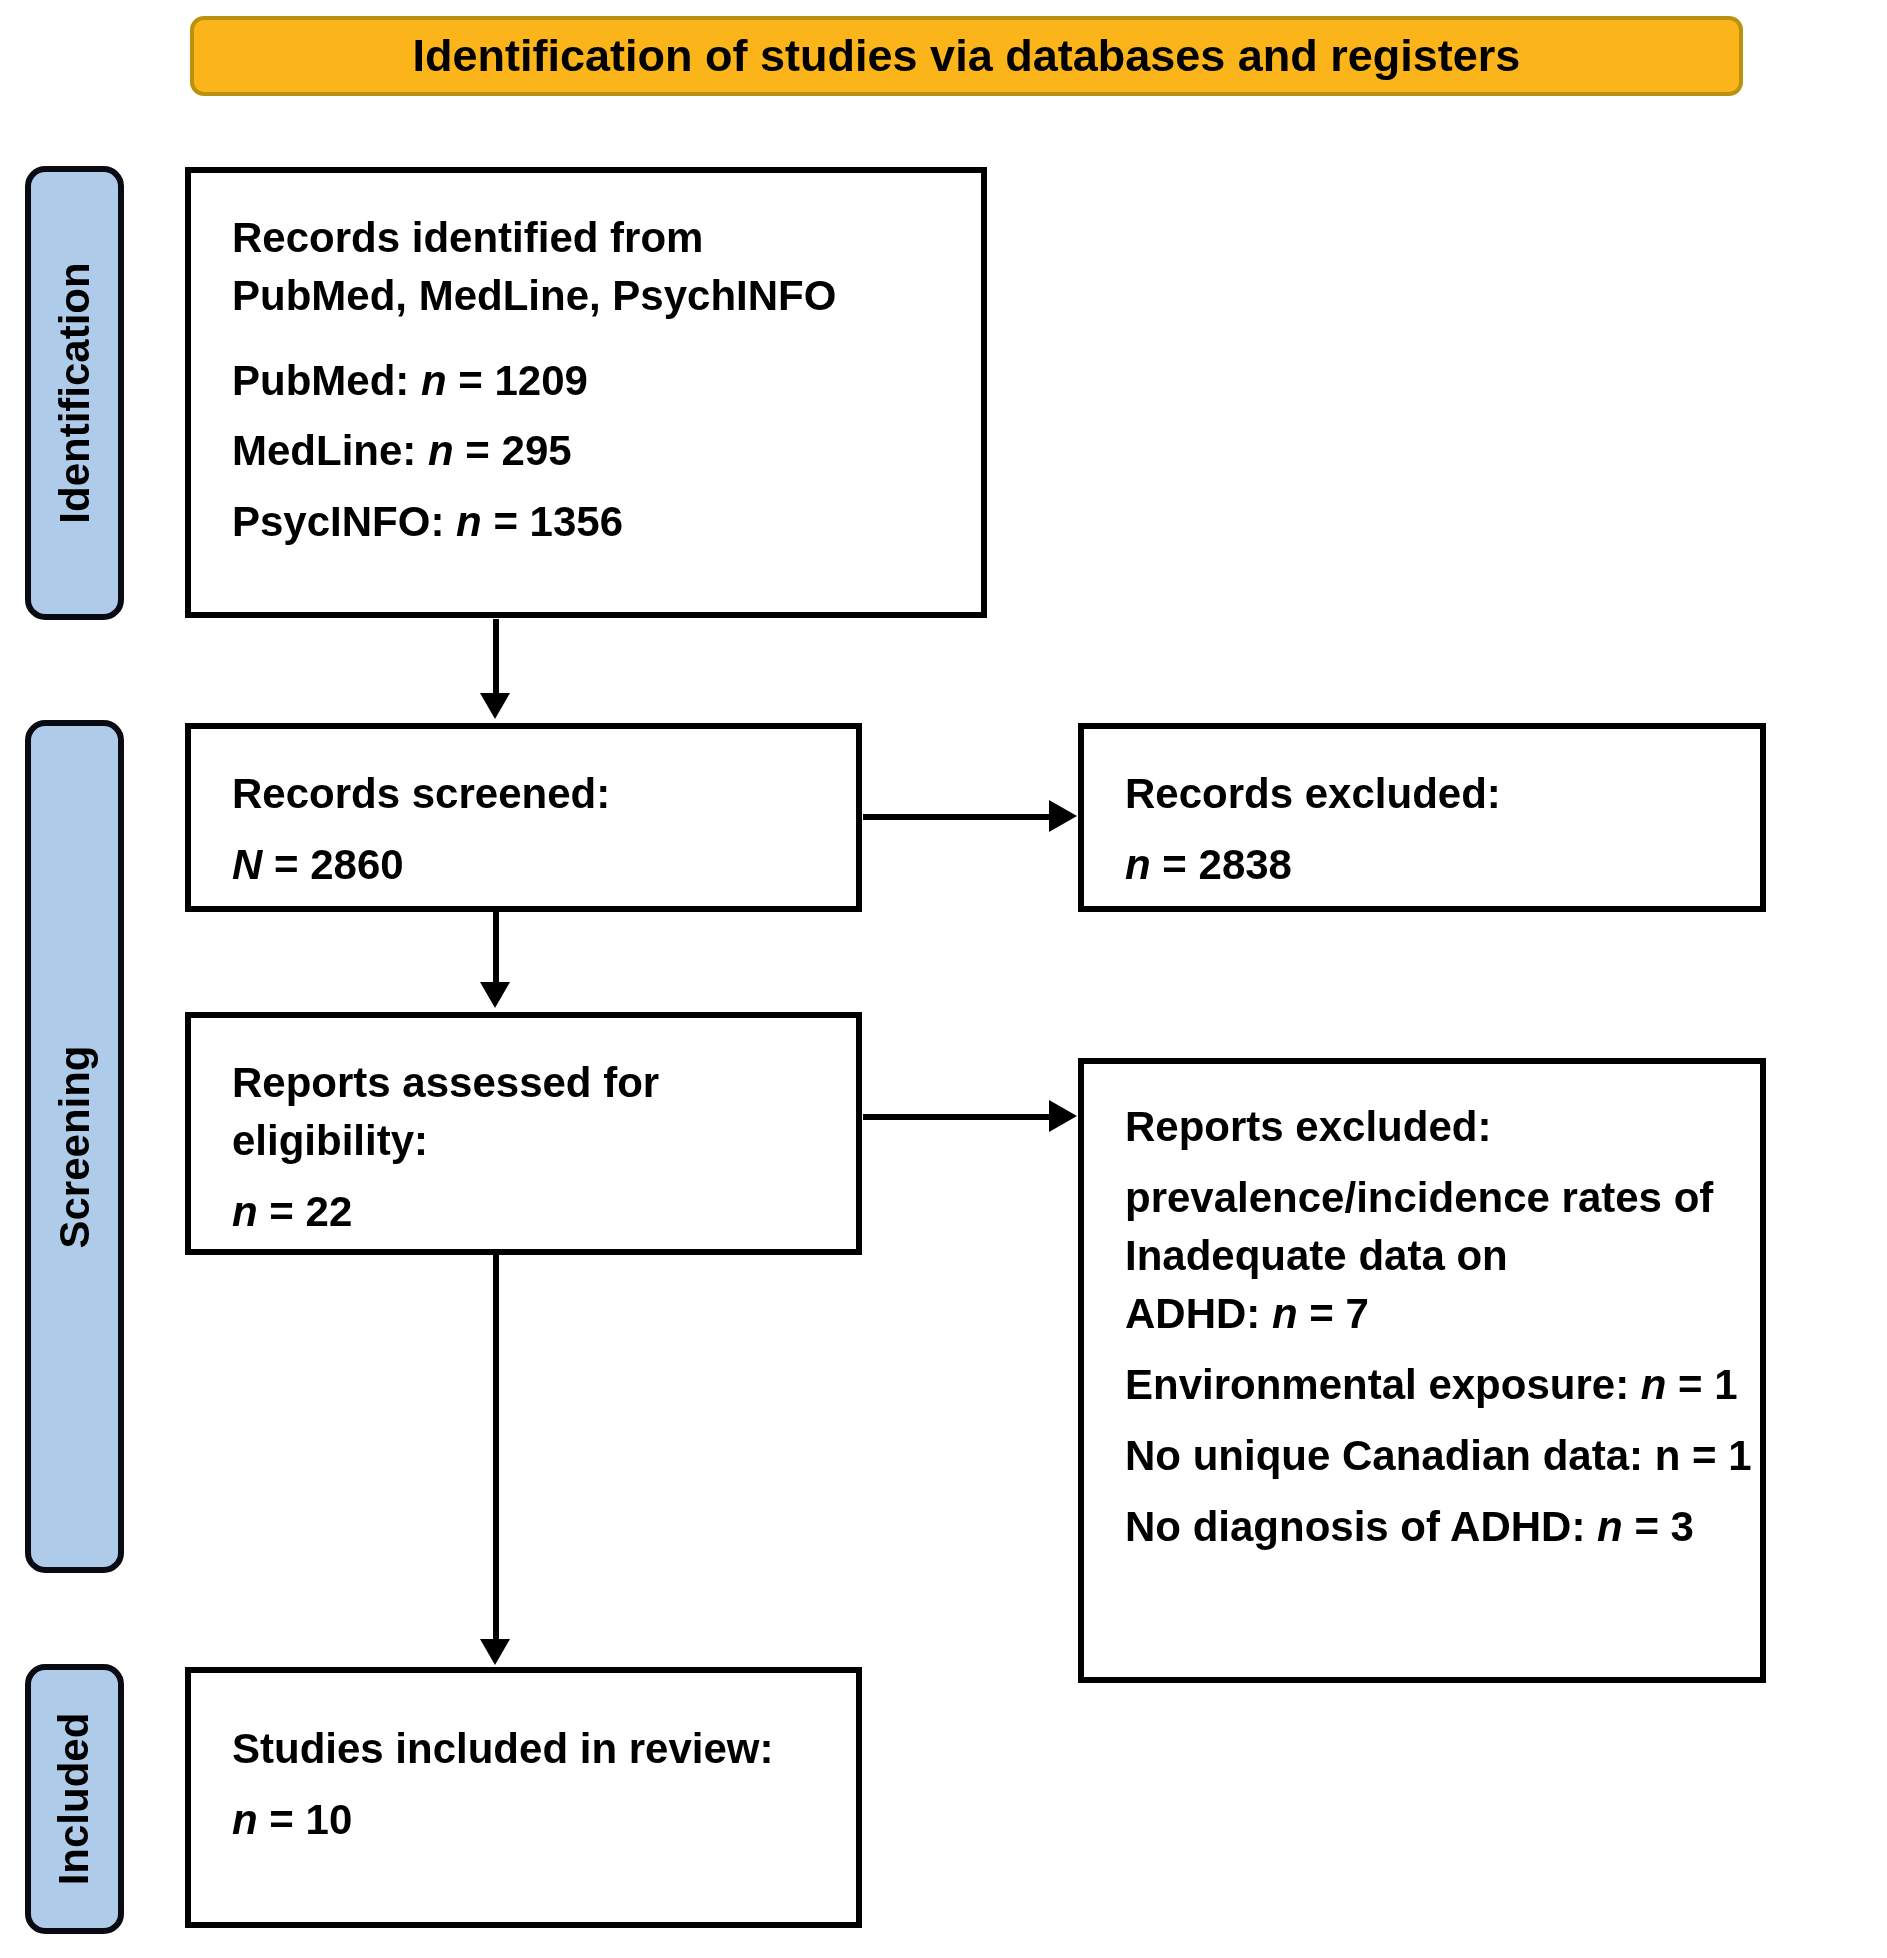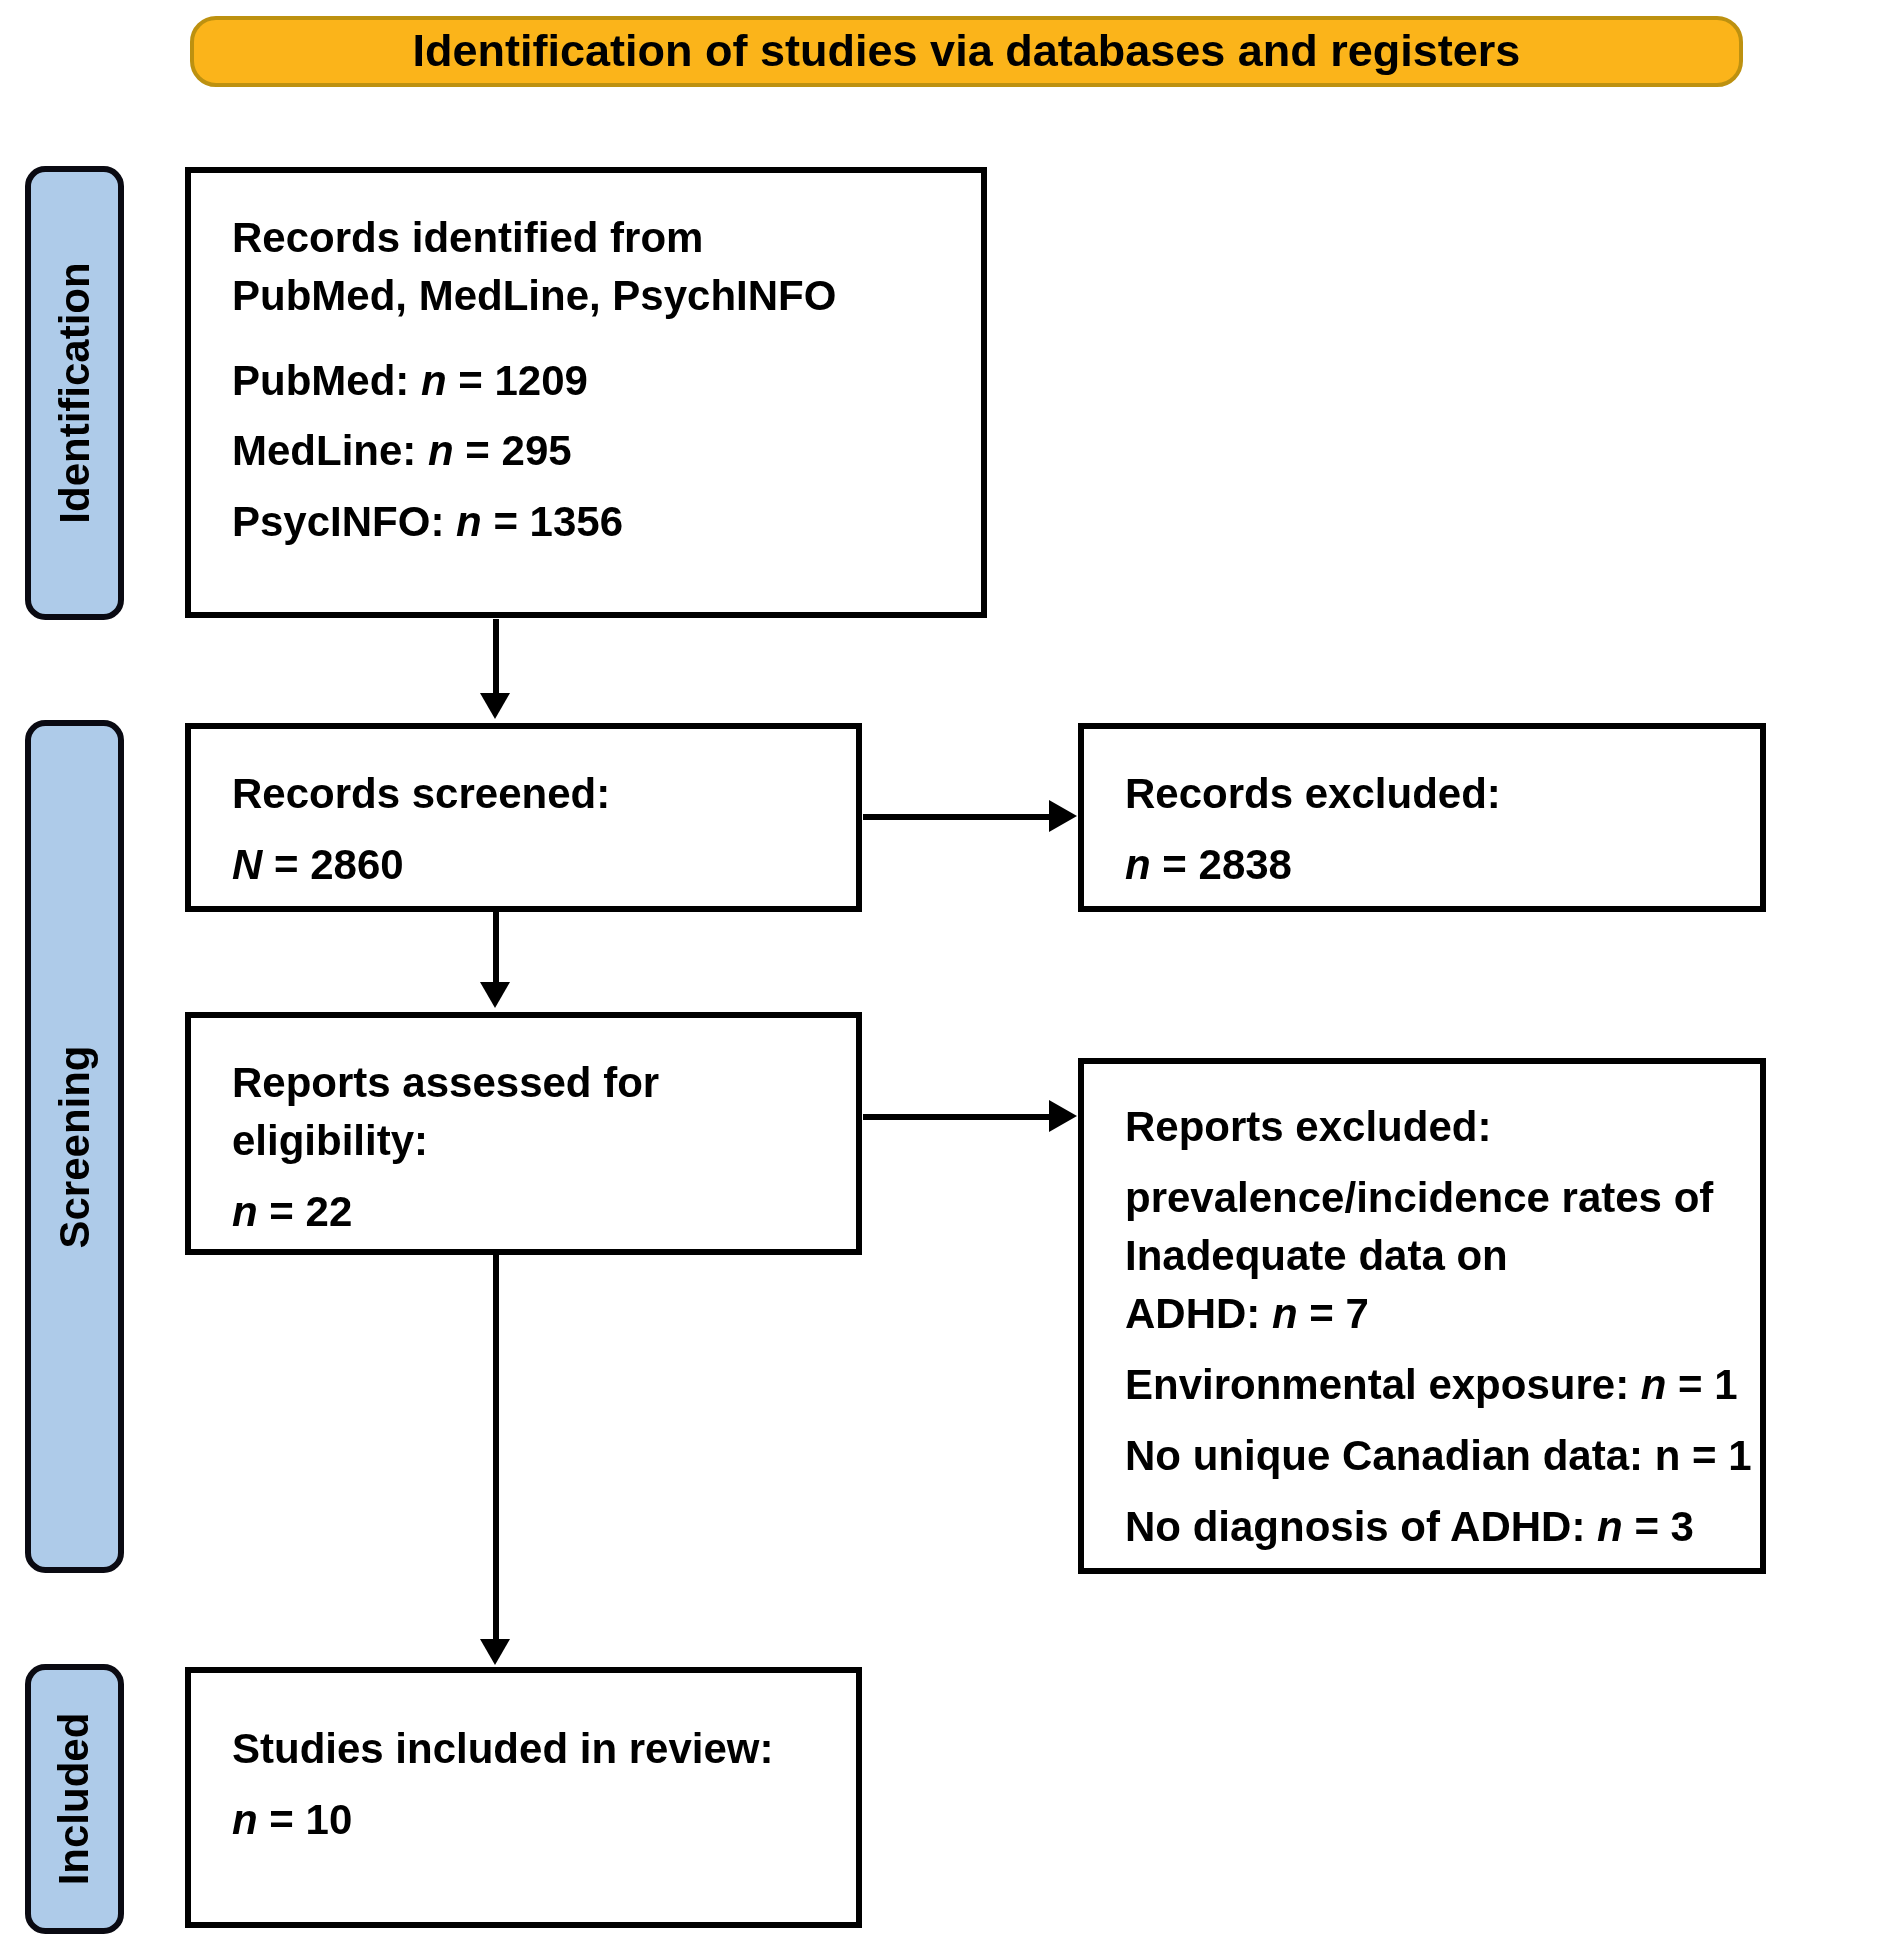--- a/index.html
+++ b/index.html
@@ -8,23 +8,23 @@
     --box-fill:#FFFFFF;    --box-border:#000000;
     --arrow:#000000;       --text:#000000;
   }
   html,body{margin:0;padding:0;background:#FFFFFF;}
   .canvas{
     position:relative;width:1888px;height:1959px;background:#FFFFFF;overflow:hidden;
     font-family:"Liberation Sans", sans-serif;color:var(--text);
   }
   
   .banner{
-    position:absolute;left:190px;top:15.6px;width:1553px;height:71px;
+    position:absolute;left:190px;top:15.6px;width:1553px;height:80px;
     box-sizing:border-box;background:var(--banner-fill);
-    border:4.7px solid var(--banner-border);border-radius:26px;
+    border:4.7px solid var(--banner-border);border-radius:14px;
     display:flex;align-items:center;justify-content:center;
     font-size:45px;font-weight:bold;
   }
   
   .stage{
     position:absolute;box-sizing:border-box;background:var(--stage-fill);
     border:6.3px solid var(--stage-border);border-radius:20.3px;
     display:flex;align-items:center;justify-content:center;
   }
   #stage-identification{left:25px;top:166px;width:99px;height:454px;}
@@ -34,21 +34,21 @@
   
   .box{
     position:absolute;box-sizing:border-box;background:var(--box-fill);
     border:6.3px solid var(--box-border);
     padding:36px 22px 0 41px;font-size:42px;line-height:1.0;font-weight:bold;
   }
   #box-records-identified{left:185px;top:167px;width:802px;height:451px;}
   #box-records-screened{left:185px;top:723px;width:677px;height:189px;}
   #box-records-excluded{left:1078px;top:723px;width:688px;height:189px;}
   #box-reports-assessed{left:185px;top:1012px;width:677px;height:243px;}
-  #box-reports-excluded{left:1078px;top:1058px;width:688px;height:516px;padding-top:34px;}
+  #box-reports-excluded{left:1078px;top:1058px;width:688px;height:625px;padding-top:34px;}
   #box-studies-included{left:185px;top:1667px;width:677px;height:261px;padding-top:47px;}
   .para + .para{margin-top:13px;}
   #box-records-identified .para:first-child{margin-bottom:26.6px;}
   .line{line-height:1.38;white-space:nowrap;}
   .it{font-style:italic;}
   
   .shaft-v{position:absolute;width:5.5px;background:var(--arrow);}
   .shaft-h{position:absolute;height:5.5px;background:var(--arrow);}
   .head-down{position:absolute;width:0;height:0;
     border-left:15.6px solid transparent;border-right:15.6px solid transparent;

